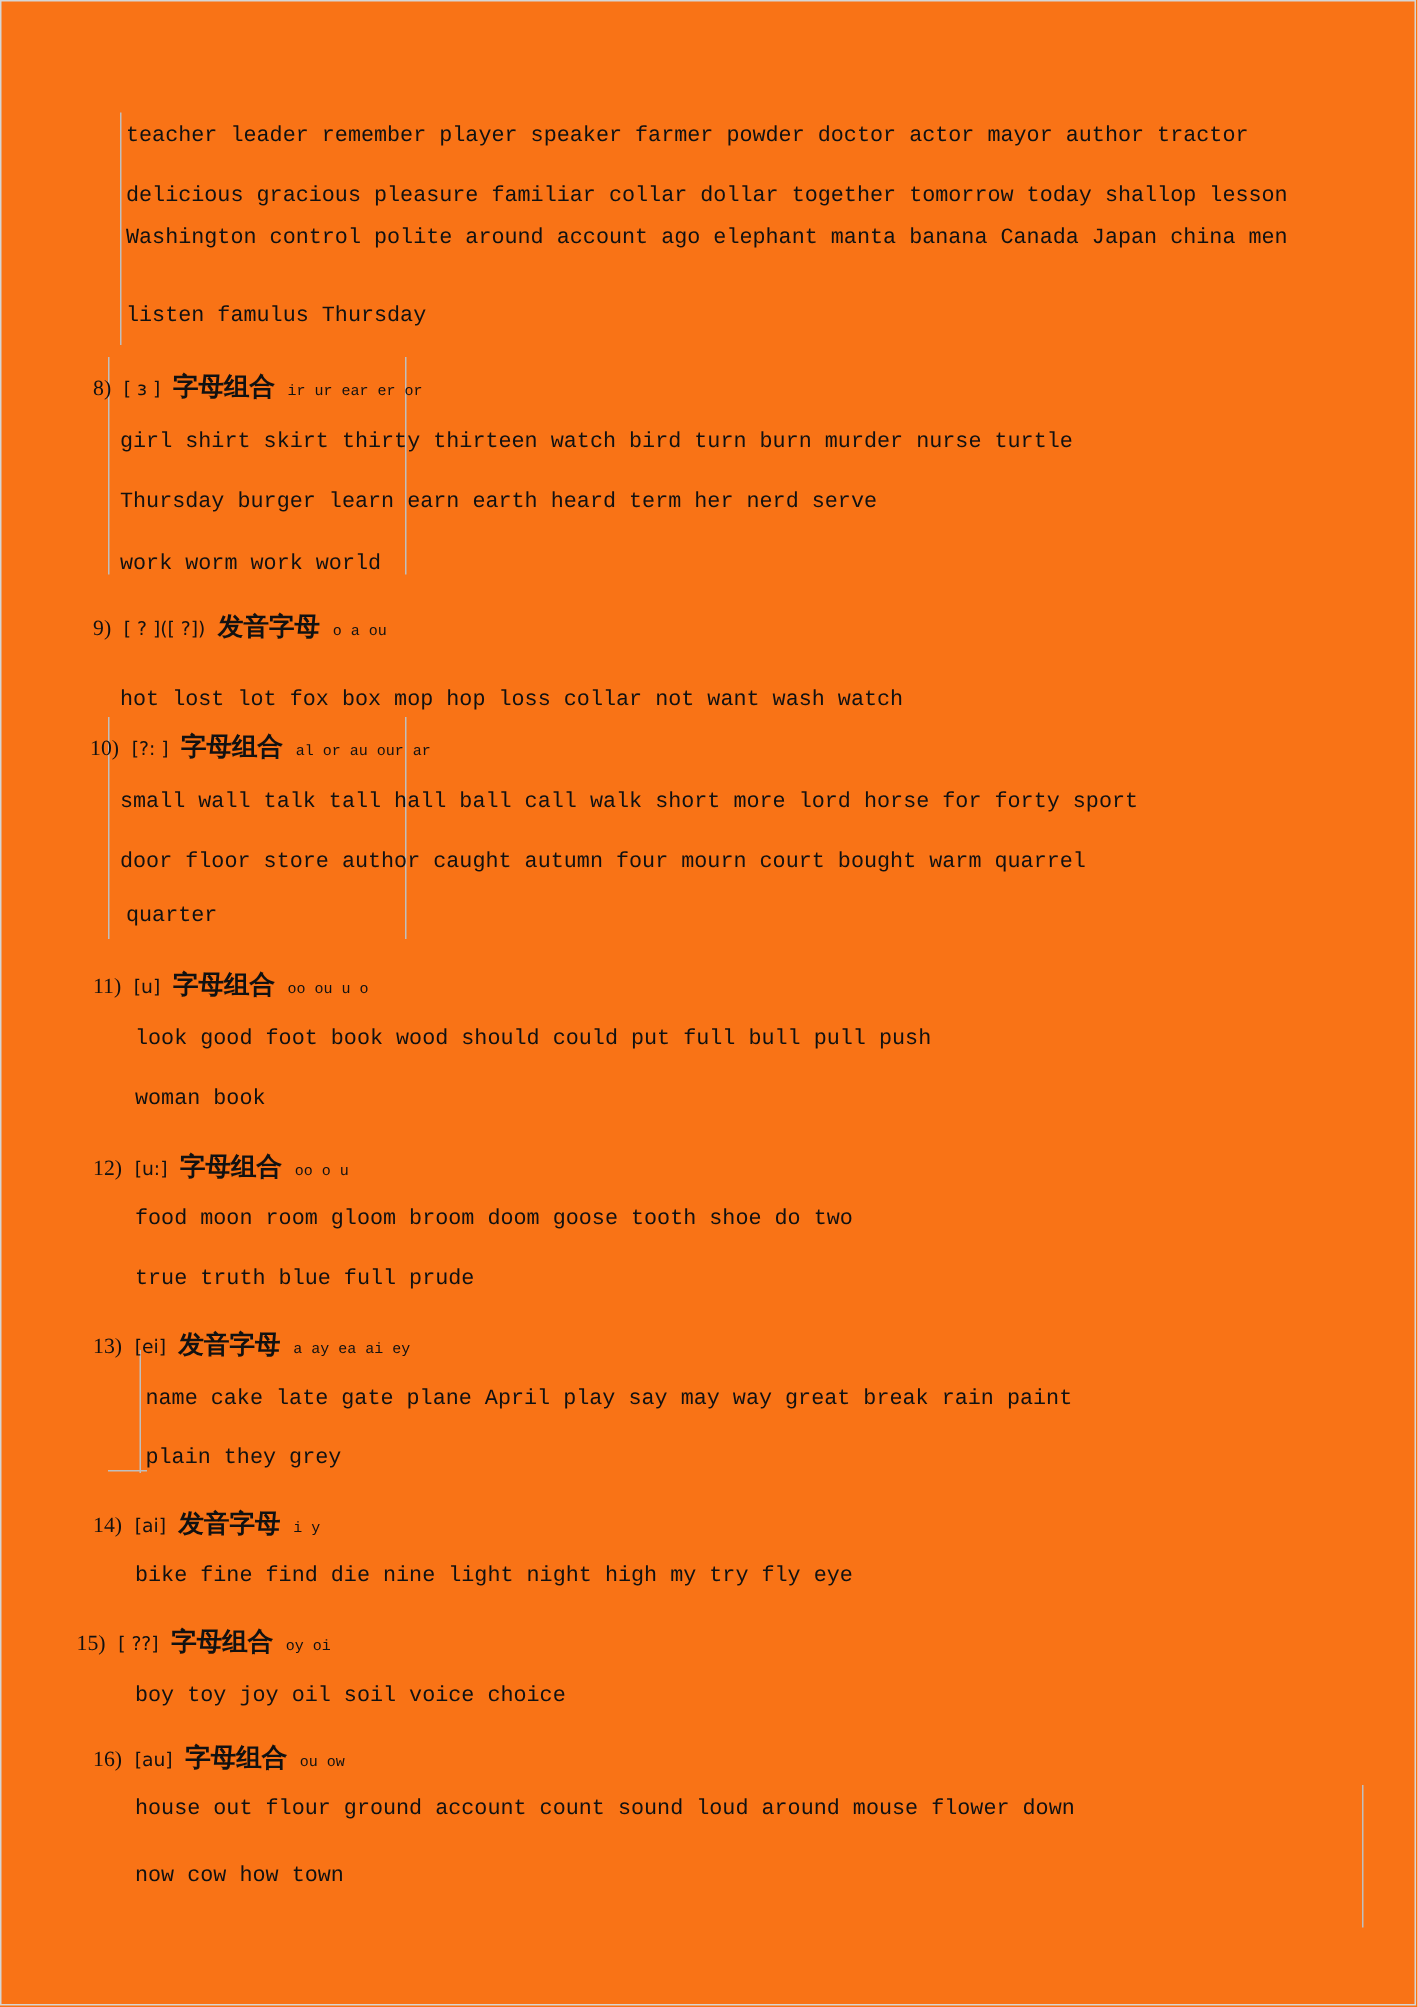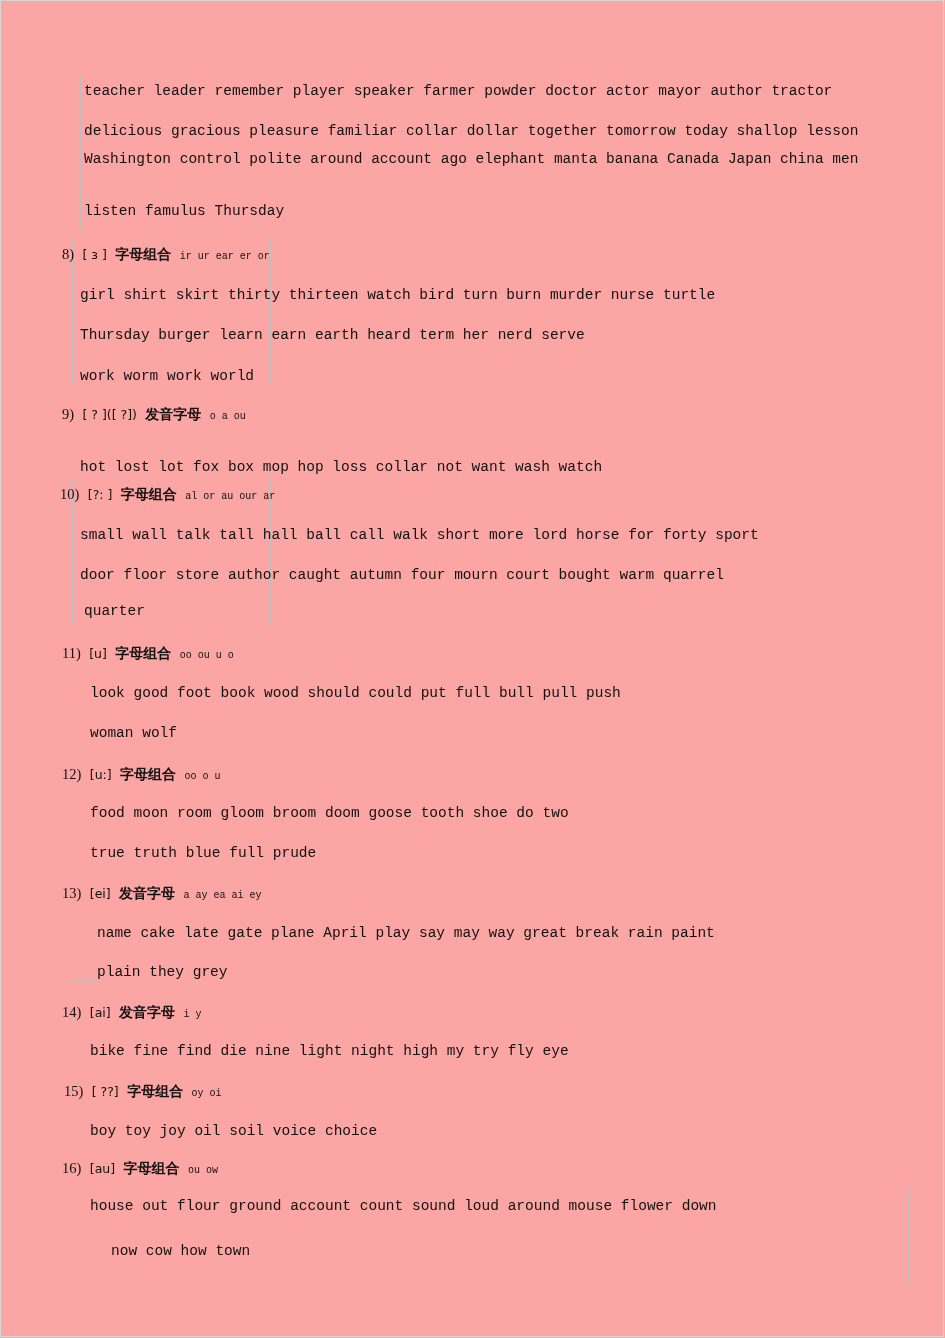--- a/index.html
+++ b/index.html
@@ -9,21 +9,21 @@
   }
   body {
     font-family: "Liberation Serif", serif;
     color: #000;
   }
   .page {
     position: relative;
     width: 945px;
     height: 1338px;
     margin: 0 auto;
-    background: #fca5a5;
+    background: #f97316;
     overflow: hidden;
   }
   
   .page-frame {
     position: absolute;
     left: 0; top: 0;
     width: 944px;
     height: 1337px;
     border: 1px solid #d6d6d6;
     box-sizing: border-box;
@@ -36,21 +36,21 @@
     width: 945px;
   }
   .hdr {
     font-family: "Liberation Mono", monospace;
     font-size: 14px;
     color: #111;
     white-space: nowrap;
   }
   .hdr .cn {
     font-family: "DejaVu Sans", sans-serif;
-    font-size: 14px;
+    font-size: 17px;
     font-weight: bold;
   }
   .hdr .ph {
     font-family: "DejaVu Sans", sans-serif;
     font-size: 12.5px;
   }
   .hdr .num {
     font-family: "Liberation Serif", serif;
     font-size: 14.5px;
   }
@@ -128,21 +128,21 @@
     <div class="abs words" style="left:80px; top:567px;">door  floor  store   author caught  autumn   four  mourn  court   bought  warm   quarrel</div>
     <div class="abs words" style="left:84px; top:603px;">quarter</div>
 
     <div class="abs hdr" style="left:62px; top:645px;">
       <span class="num">11)</span>
       <span class="ph">[u]</span>
       <span class="cn">字母组合</span>
       <span class="letters">oo     ou    u   o</span>
     </div>
     <div class="abs words" style="left:90px; top:685px;">look   good   foot  book  wood   should   could put  full    bull   pull  push</div>
-    <div class="abs words" style="left:90px; top:725px;">woman    wolf</div>
+    <div class="abs words" style="left:90px; top:725px;">woman    book</div>
 
     <div class="abs hdr" style="left:62px; top:766px;">
       <span class="num">12)</span>
       <span class="ph">[u:]</span>
       <span class="cn">字母组合</span>
       <span class="letters">oo      o   u</span>
     </div>
     <div class="abs words" style="left:90px; top:805px;">food  moon   room  gloom   broom  doom  goose  tooth  shoe     do  two</div>
     <div class="abs words" style="left:90px; top:845px;">true  truth  blue   full   prude</div>
 
@@ -156,31 +156,31 @@
     <div class="abs words" style="left:97px; top:964px;">plain   they   grey</div>
 
     <div class="abs hdr" style="left:62px; top:1004px;">
       <span class="num">14)</span>
       <span class="ph">[ai]</span>
       <span class="cn">发音字母</span>
       <span class="letters">i    y</span>
     </div>
     <div class="abs words" style="left:90px; top:1043px;">bike  fine  find   die  nine   light  night   high    my  try   fly   eye</div>
 
-    <div class="abs hdr" style="left:64px; top:1083px;text-align:right;">
+    <div class="abs hdr" style="left:51px; top:1083px;text-align:right;">
       <span class="num">15)</span>
       <span class="ph">[ ??]</span>
       <span class="cn">字母组合</span>
       <span class="letters">oy     oi</span>
     </div>
     <div class="abs words" style="left:90px; top:1123px;">boy   toy   joy  oil   soil voice   choice</div>
 
     <div class="abs hdr" style="left:62px; top:1160px;">
       <span class="num">16)</span>
       <span class="ph">[au]</span>
       <span class="cn">字母组合</span>
       <span class="letters">ou   ow</span>
     </div>
     <div class="abs words" style="left:90px; top:1198px;">house out  flour ground account count sound loud around mouse flower down</div>
-    <div class="abs words" style="left:90px; top:1243px;margin-left:21px;">now cow how town</div>
+    <div class="abs words" style="left:90px; top:1243px;">now cow how town</div>
 
   </div>
 </div>
 
 </body></html>

